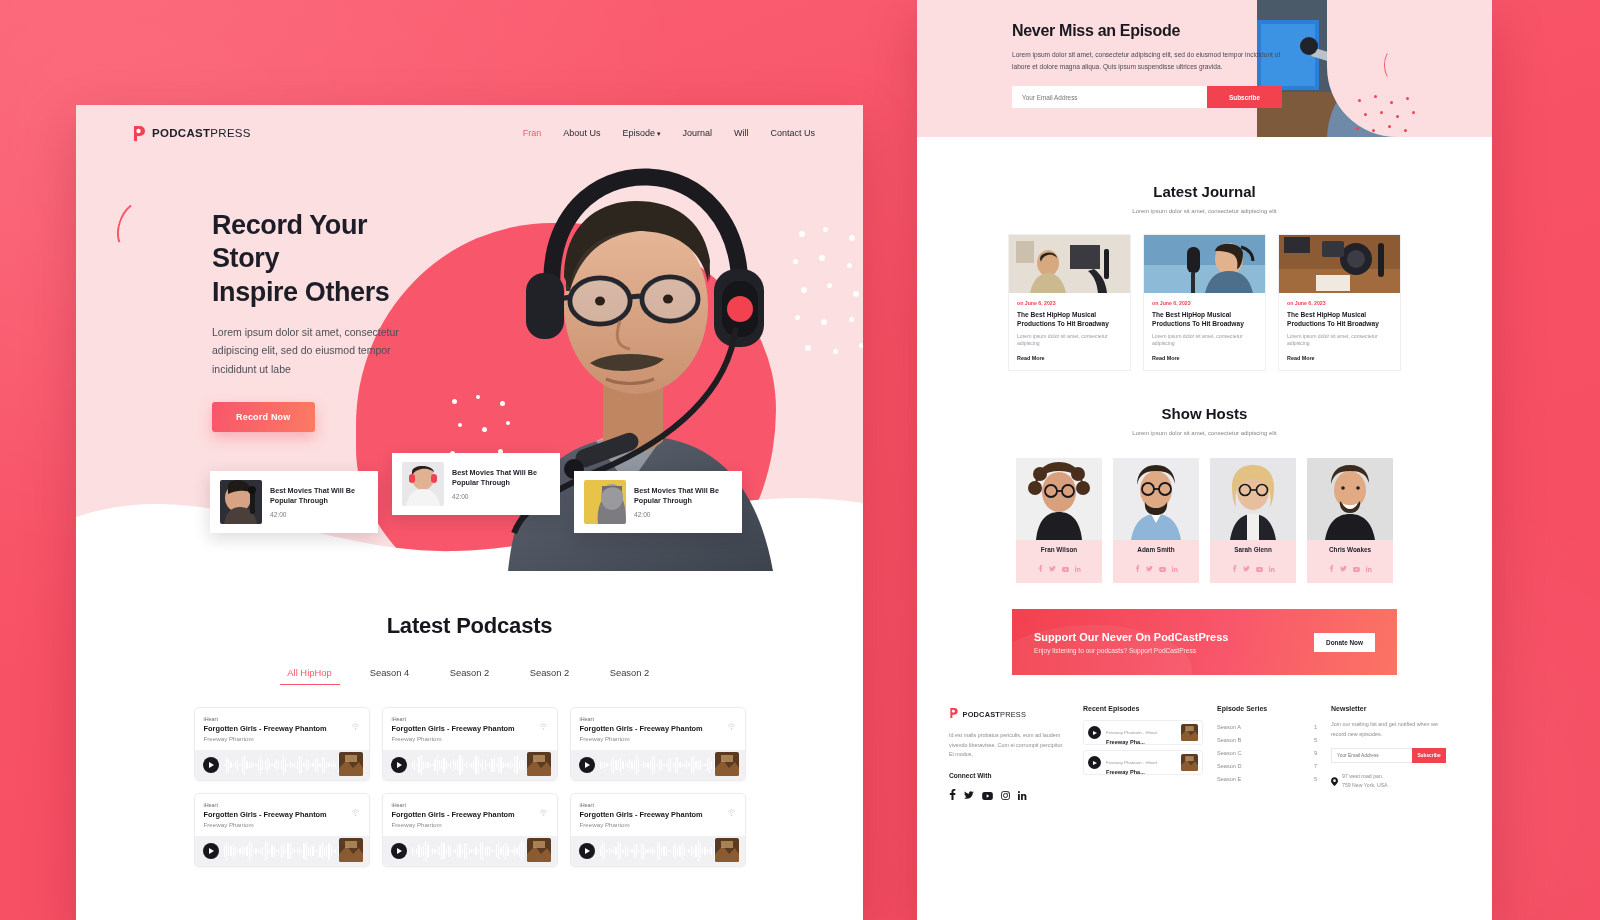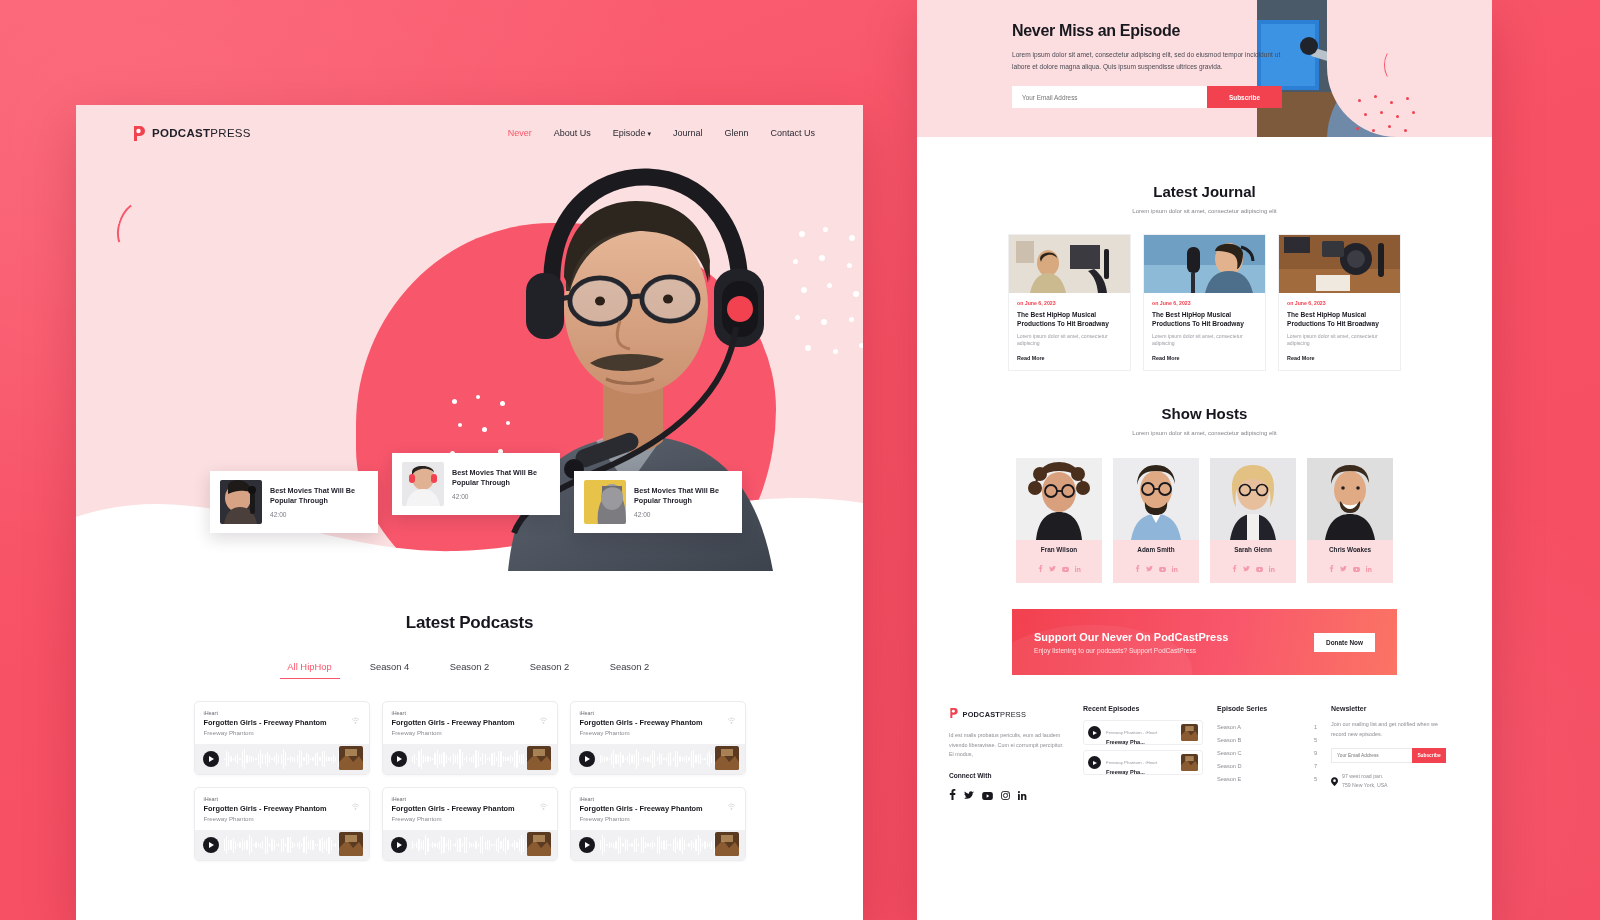--- a/index.html
+++ b/index.html
@@ -100,21 +100,21 @@
   .mini-thumb { width: 42px; height: 44px; flex: 0 0 42px; border-radius: 2px; overflow: hidden; }
   .mini-meta { flex: 1; min-width: 0; }
   .mini-title { font-size: 7.2px; font-weight: 700; color: #1d1d28; line-height: 1.42; }
   .mini-dur { font-size: 6.6px; color: #7a7a84; margin-top: 5px; }
 
   
   .sec-podcasts { padding: 38px 0 0; background: #fff; }
   .sec-title-wrap { text-align: center; position: relative; }
   .sec-title {
     position: relative; display: inline-block;
-    font-size: 17px; font-weight: 700; color: #16161f; letter-spacing: -0.2px;
+    font-size: 22px; font-weight: 700; color: #16161f; letter-spacing: -0.2px;
   }
   .sec-title::before {
     content: ""; position: absolute; left: -6px; bottom: -3px;
     width: 17px; height: 17px; background: #fbb9c6; z-index: -1;
   }
   .tabs { display: flex; justify-content: center; gap: 0; margin-top: 28px; }
   .tab { font-size: 9.4px; color: #3a3a44; width: 80px; text-align: center; padding-bottom: 7px; }
   .tab.active { color: #f8566b; position: relative; }
   .tab.active::before {
     content: ""; position: absolute; left: 16px; top: -4px; width: 15px; height: 14px; background: #fcdee4; z-index: -1;
@@ -370,29 +370,37 @@
       <div class="logo">
         <span class="logo-mark">
           <svg width="15" height="17" viewBox="0 0 15 17">
             <path d="M2 1 h6 a5 5 0 0 1 0 10 H5 v5 H2 Z" fill="#f2414f"></path>
             <circle cx="6.5" cy="6" r="2.2" fill="#ffffff"></circle>
           </svg>
         </span>
         <span class="logo-text"><b>PODCAST</b><span>PRESS</span></span>
       </div>
       <div class="nav-links">
-        <a class="nav-link active">Never</a>
+        <a class="nav-link active">Fran</a>
         <a class="nav-link">About Us</a>
         <a class="nav-link"><span>Episode</span><span class="nav-caret">▾</span></a>
         <a class="nav-link">Journal</a>
-        <a class="nav-link">Glenn</a>
+        <a class="nav-link">Will</a>
         <a class="nav-link">Contact Us</a>
       </div>
     </div>
 
+    <div class="hero-copy">
+      <h1 class="hero-title">
+        <span>Record Your Story</span><br>
+        <span>Inspire Others</span>
+      </h1>
+      <p class="hero-sub">Lorem ipsum dolor sit amet, consectetur adipiscing elit, sed do eiusmod tempor incididunt ut labe</p>
+      <a class="btn-record">Record Now</a>
+    </div>
 
     <svg class="hero-wave" viewBox="0 0 787 120" preserveAspectRatio="none">
       <path d="M0,58 C130,14 240,96 380,92 C520,88 640,20 787,44 L787,120 L0,120 Z" fill="#ffffff"></path>
     </svg>
 
     <div class="mini-cards">
       <div class="mini-card">
         <div class="mini-thumb">
           <svg class="photo" viewBox="0 0 42 44" preserveAspectRatio="xMidYMid slice">
             <rect width="42" height="44" fill="#2e2e36"></rect>

